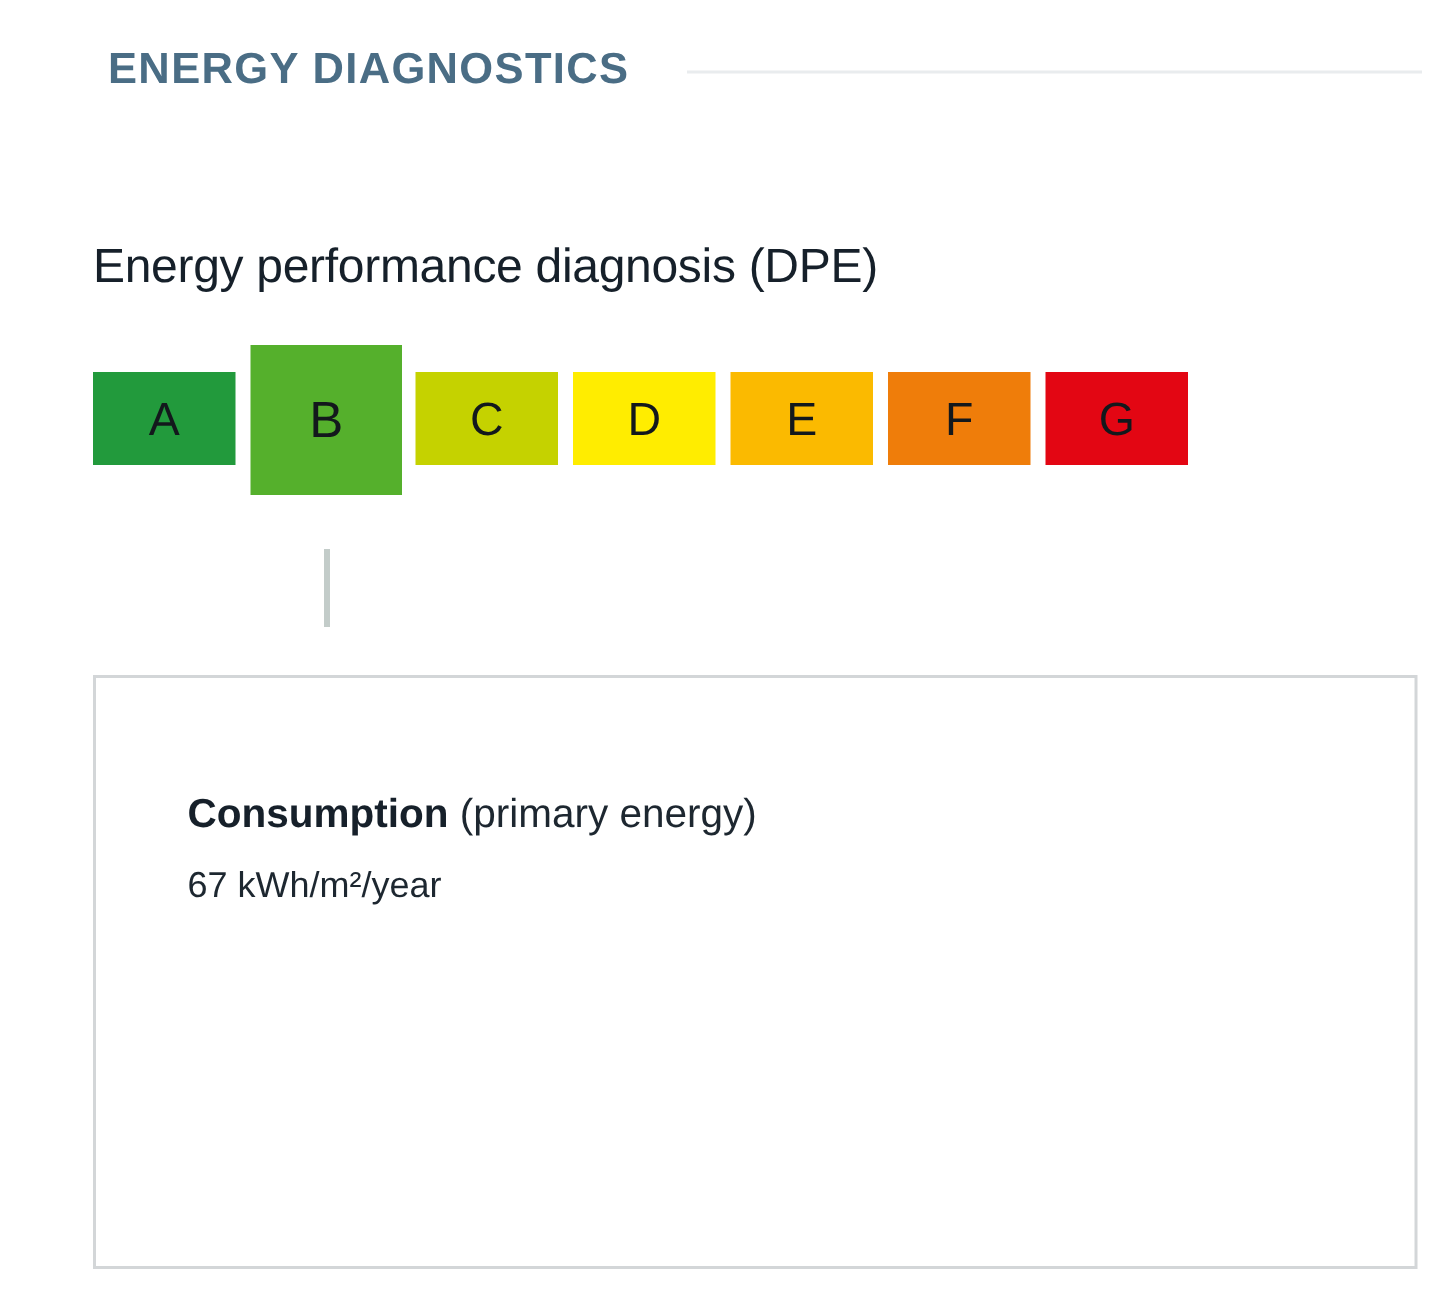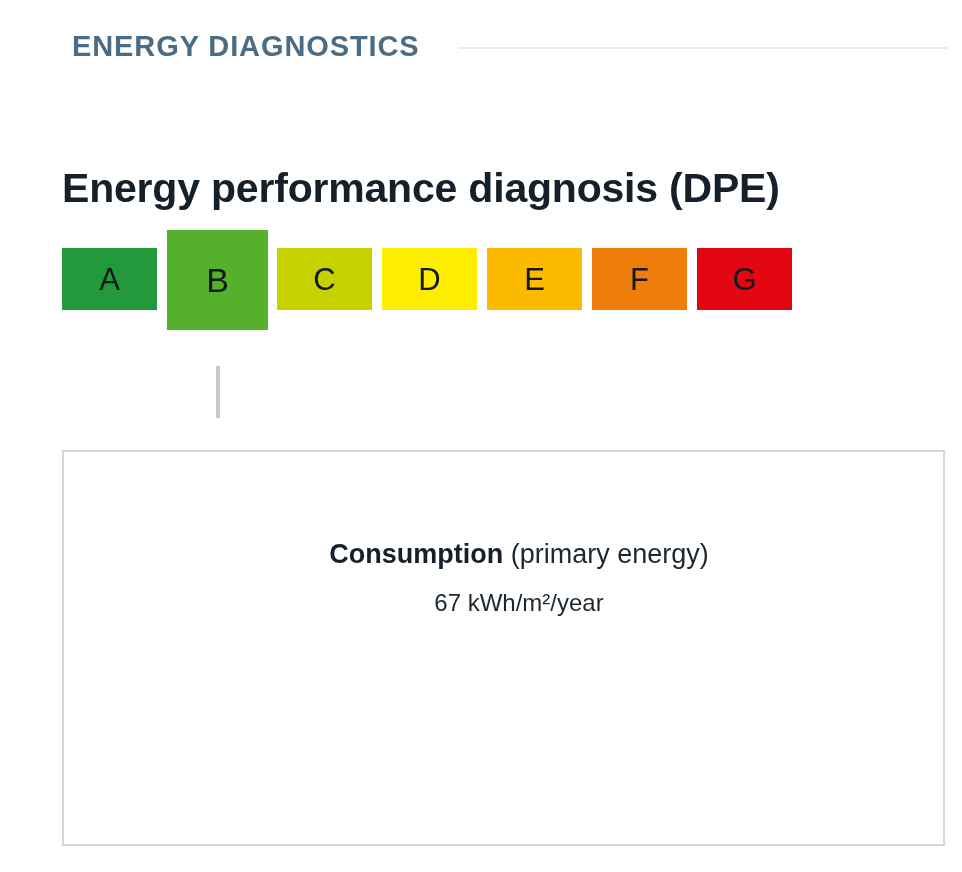--- a/index.html
+++ b/index.html
@@ -42,22 +42,22 @@
     height: 2px;
     background: #e9ecee;
     margin-top: 3px;
   }
 
   
   .page-title {
     position: absolute;
     left: 62px;
     top: 136px;
-    font-size: 41px;
-    font-weight: 700;
+    font-size: 32px;
+    font-weight: 400;
     color: #16202a;
     letter-spacing: -0.2px;
     line-height: 1.25;
     white-space: nowrap;
   }
 
   
   .dpe-scale {
     position: absolute;
     left: 62px;
@@ -103,23 +103,22 @@
     top: 450px;
     width: 883px;
     height: 396px;
     border: 2px solid #d3d6d8;
     box-sizing: border-box;
     background: #ffffff;
   }
   .detail-card-inner {
     position: absolute;
     left: 61px;
-    top: 84px;
+    top: 72px;
     right: 30px;
-    text-align: center;
   }
   .detail-label-row {
     font-size: 27px;
     color: #16202a;
     line-height: 1.35;
     white-space: nowrap;
   }
   .detail-label-strong {
     font-weight: 700;
   }

